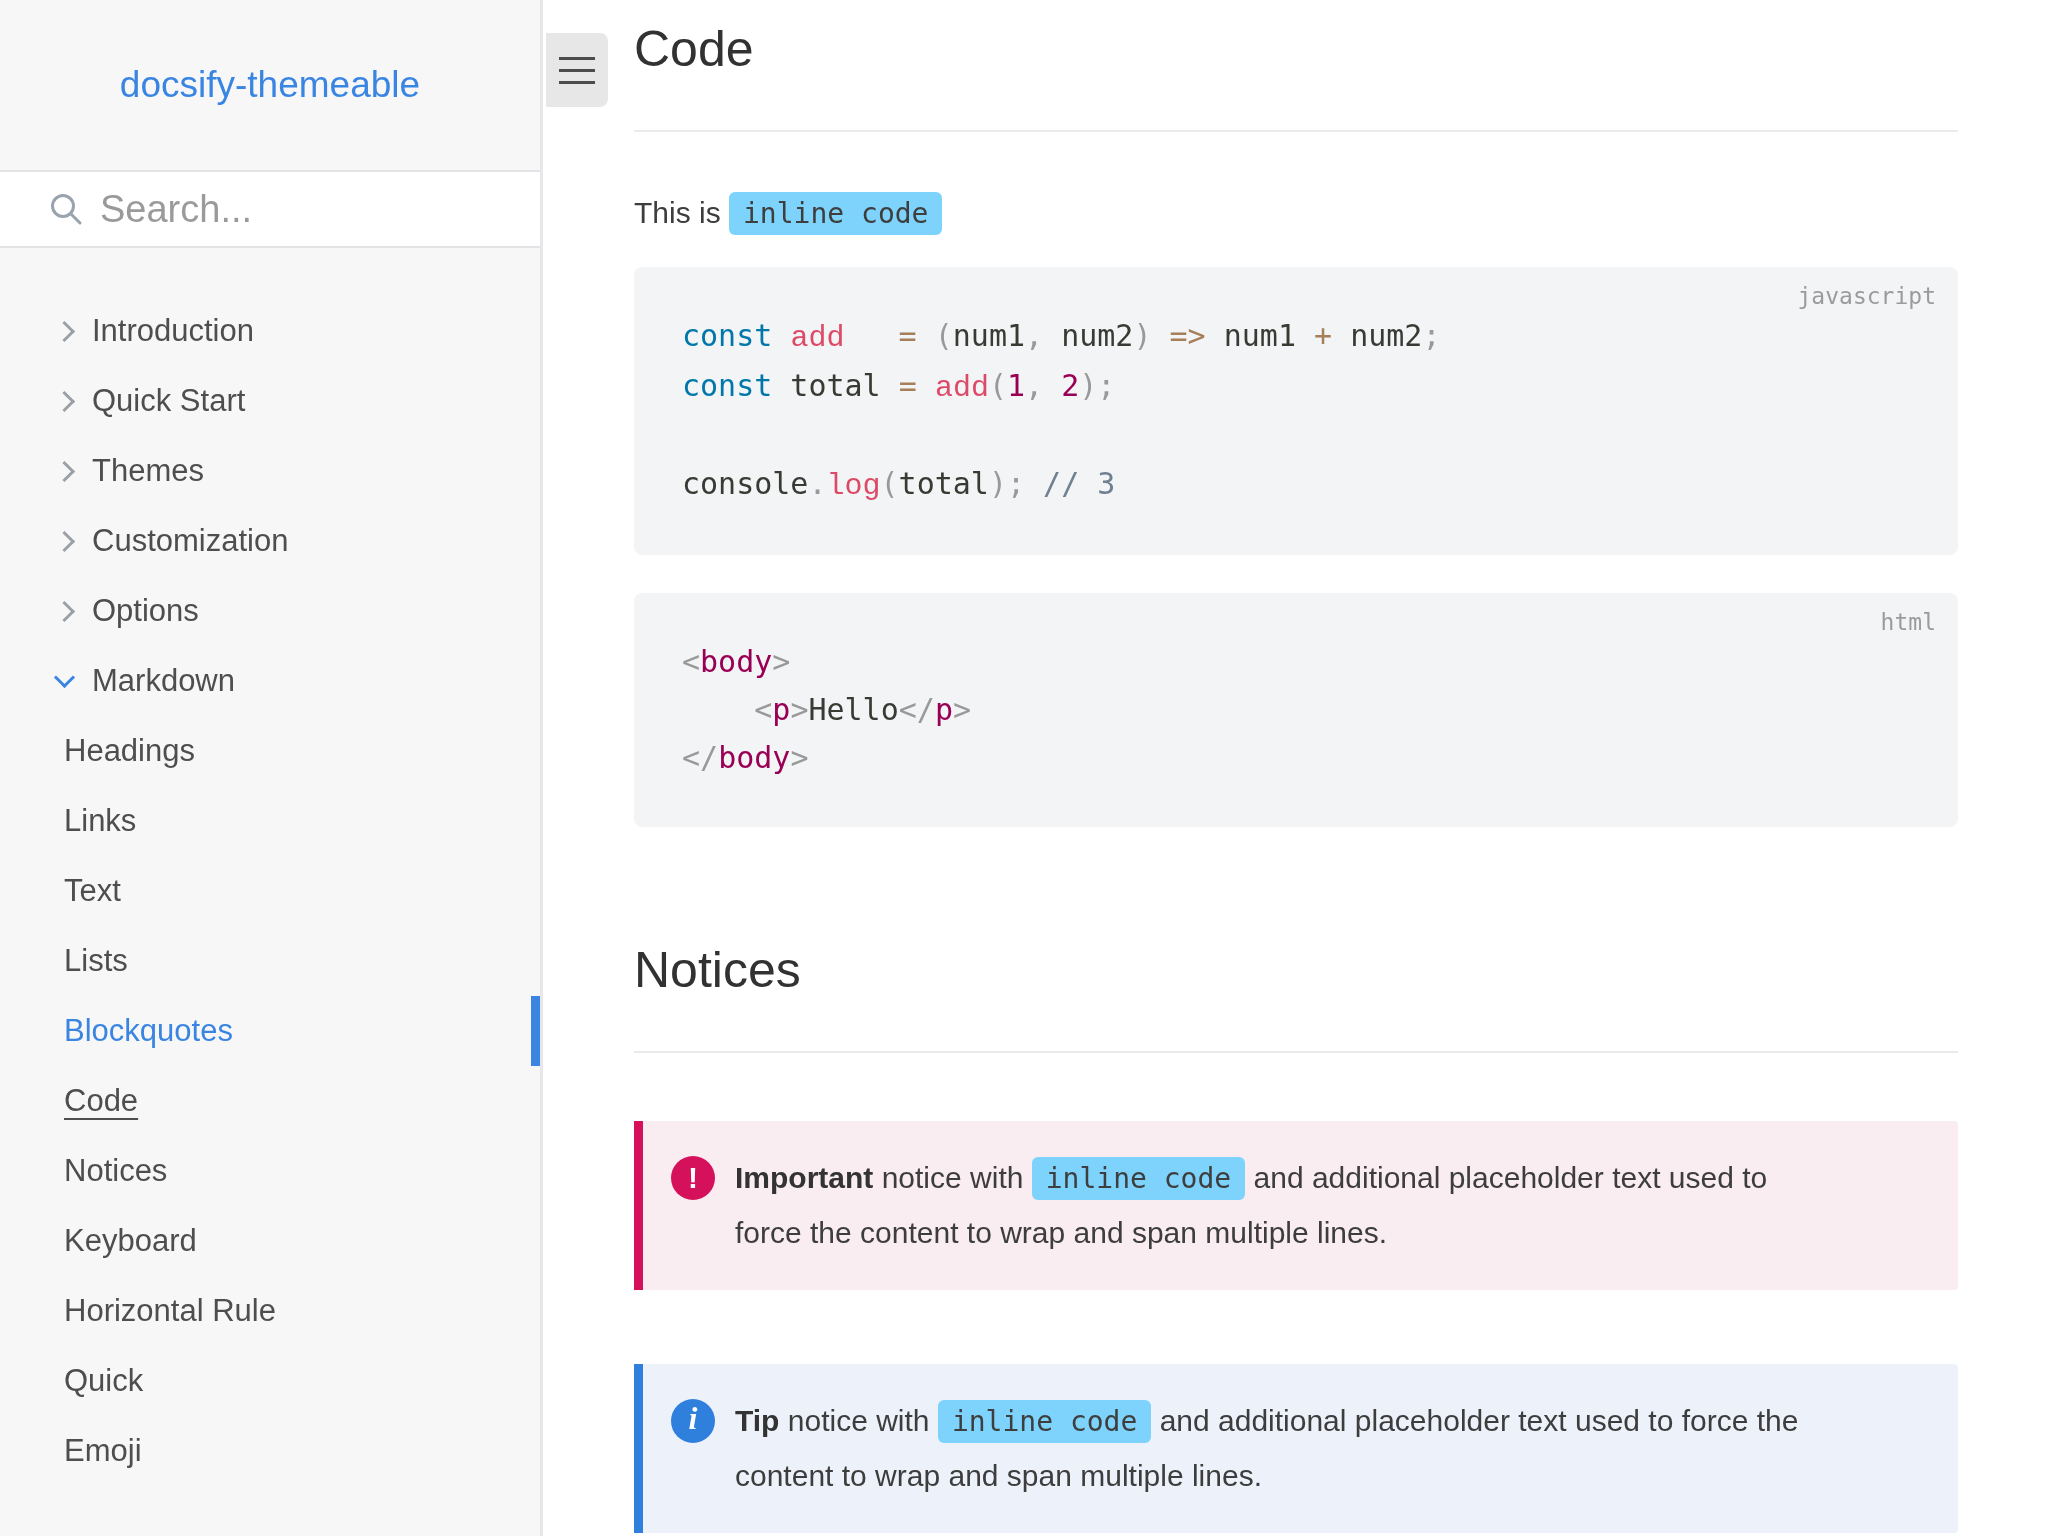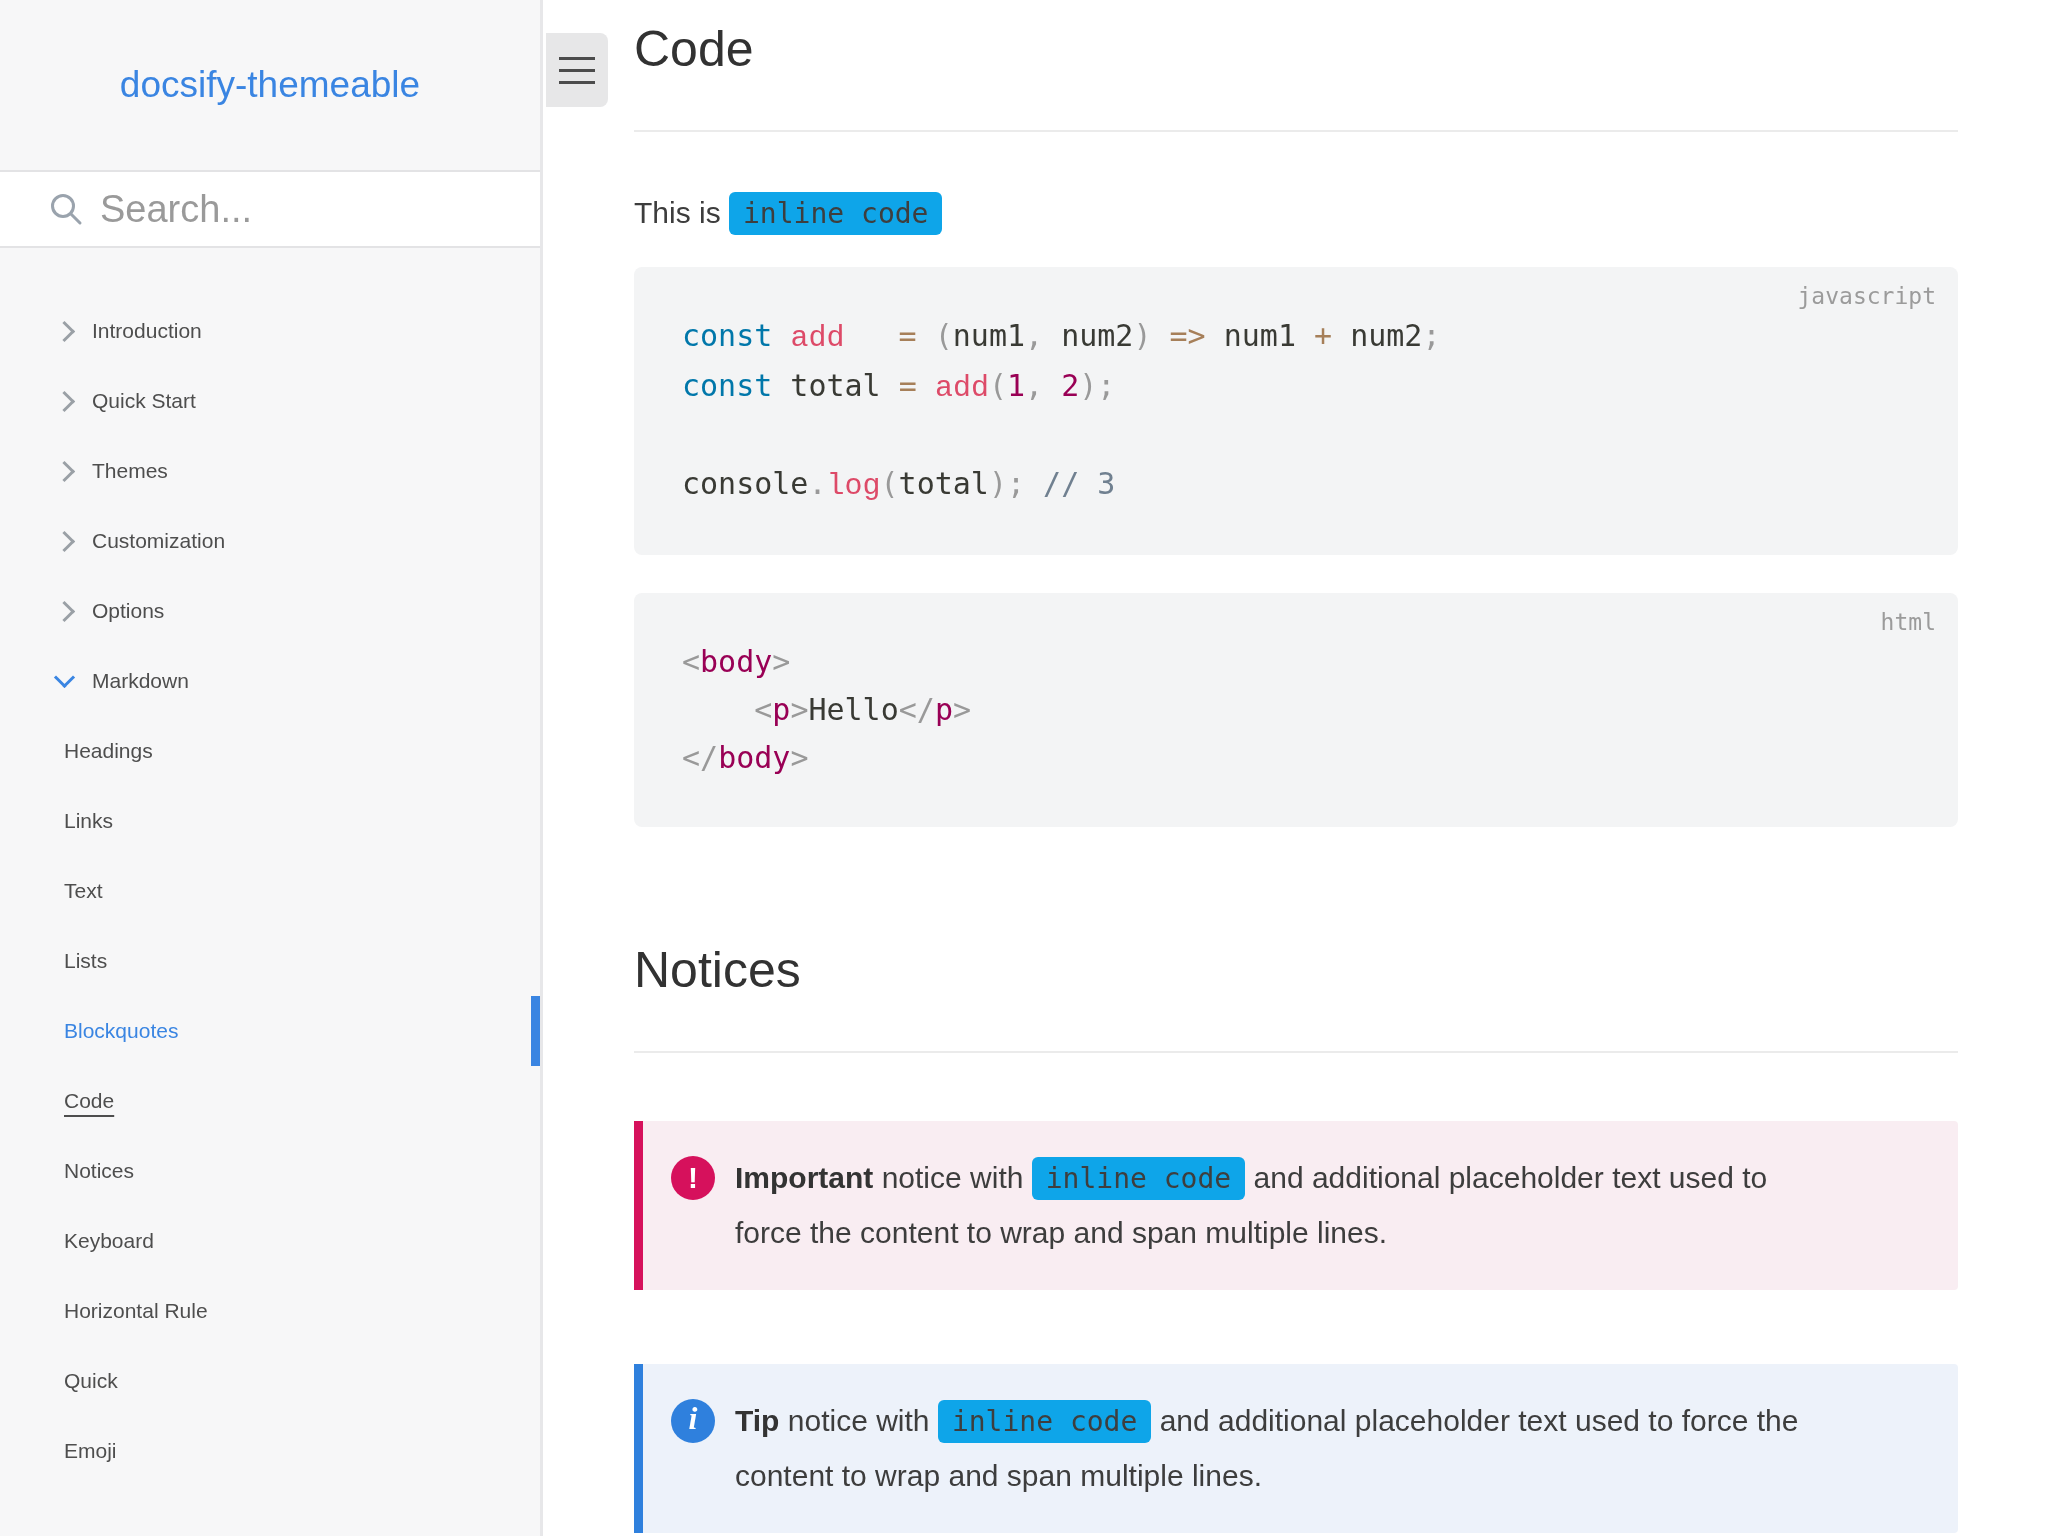--- a/index.html
+++ b/index.html
@@ -18,39 +18,39 @@
     font-size: 38px; color: #444; width: 380px; font-family: "Liberation Sans", sans-serif; }
   .sb-search input::placeholder { color: #9a9a9a; }
   .sb-nav { padding-top: 48px; }
   .nav-item { height: 70px; display: flex; align-items: center; position: relative; cursor: pointer; }
   .nav-item.top { padding-left: 57px; }
   .nav-item.sub { padding-left: 64px; }
   .chev { width: 15px; height: 15px; border: solid #9aa0a6; border-width: 0 3px 3px 0;
     display: inline-block; margin-right: 20px; }
   .chev.right { transform: rotate(-45deg); }
   .chev.down  { transform: rotate(45deg); border-color: #3a85e2; margin-top: -8px; }
-  .lbl { font-size: 21px; color: #4e4e4e; }
+  .lbl { font-size: 31px; color: #4e4e4e; }
   .lbl.underlined { text-decoration: underline; text-underline-offset: 7px; text-decoration-thickness: 2px; }
   .nav-item.active .lbl { color: #3a85e2; }
   .nav-item.active::after { content: ""; position: absolute; right: 0; top: 0;
     width: 9px; height: 70px; background: #3a85e2; }
 
   
   .toggle { position: absolute; left: 546px; top: 33px; width: 62px; height: 74px;
     background: #e7e7e8; border: none; border-radius: 0 8px 8px 0; cursor: pointer;
     display: flex; flex-direction: column; align-items: center; justify-content: center; gap: 9px; z-index: 3; }
   .tline { width: 36px; height: 3px; background: #4c4c4c; }
 
   
   .main { margin-left: 546px; padding: 0 90px 200px 88px; }
   h1 { padding-top: 18px; font-size: 50px; line-height: 62px; font-weight: 400; color: #323232; }
   h2 { margin-top: 112px; font-size: 50px; line-height: 62px; font-weight: 400; color: #323232; }
   hr { border: none; border-top: 2px solid #ebebeb; margin-top: 50px; }
   .intro { margin-top: 58px; font-size: 30px; line-height: 46px; color: #3d3d3d; }
-  .ic { font-family: "DejaVu Sans Mono", monospace; font-size: 28px; background: #0ea5e9;
+  .ic { font-family: "DejaVu Sans Mono", monospace; font-size: 28px; background: #7dd3fc;
     color: #3e3e3e; border-radius: 6px; padding: 5px 14px; white-space: nowrap; }
 
   .codeblock { margin-top: 30px; background: #f3f4f5; border-radius: 8px; position: relative;
     padding: 45px 48px; }
   .codeblock + .codeblock { margin-top: 38px; }
   .codeblock pre { font-family: "DejaVu Sans Mono", monospace; font-size: 30px;
     line-height: 48px; color: #393a34; white-space: pre; }
   .lang { position: absolute; top: 16px; right: 22px; font-family: "DejaVu Sans Mono", monospace;
     font-size: 23px; color: #9b9b9b; }
 

